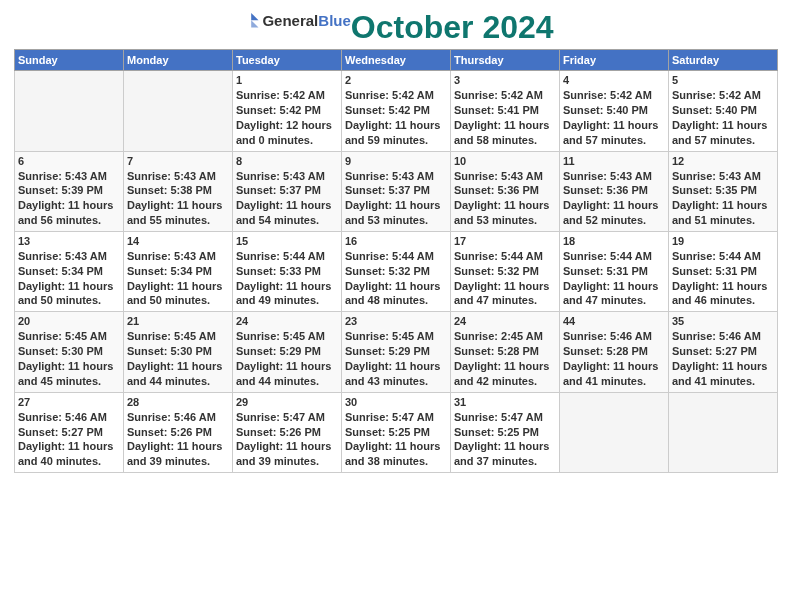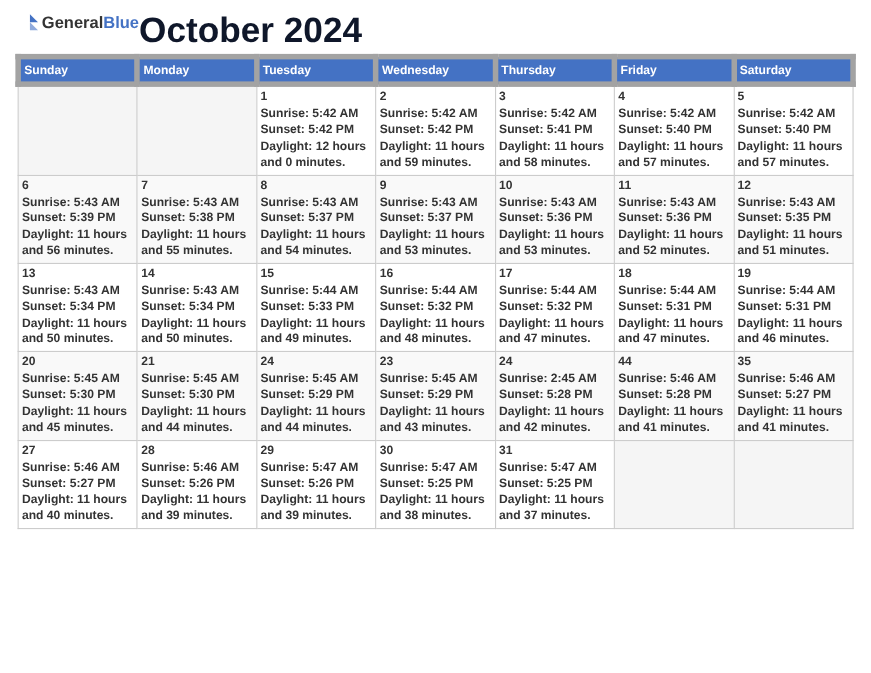--- a/index.html
+++ b/index.html
@@ -10,21 +10,21 @@
       height: 612px;
       overflow: hidden;
     }
     .container {
       width: 792px;
       padding: 10px 14px 6px 14px;
     }
     .header-top {
       display: flex;
       align-items: flex-start;
-      justify-content: flex-start;
+      justify-content: center;
       margin-bottom: 4px;
     }
     .logo {
       display: flex;
       align-items: center;
       gap: 2px;
     }
     .logo-text-general {
       font-size: 15px;
       font-weight: bold;
@@ -38,41 +38,41 @@
     .logo-icon {
       width: 22px;
       height: 22px;
     }
     .title-block {
       text-align: right;
     }
     .month-title {
       font-size: 32px;
       font-weight: bold;
-      color: #0f172a;
+      color: #0f766e;
       line-height: 1.1;
     }
     .location-title {
       font-size: 14px;
       color: #333;
     }
     .calendar {
       width: 100%;
       border-collapse: collapse;
       table-layout: fixed;
       font-size: 9.5px;
     }
     .calendar th {
       background-color: #4472c4;
       color: #fff;
       padding: 4px 3px;
       text-align: left;
       font-size: 11px;
       font-weight: bold;
-      border: 5px solid #a3a3a3;
+      border: 1px solid #a3a3a3;
     }
     .calendar td {
       border: 1px solid #ccc;
       vertical-align: top;
       padding: 3px 3px;
       background: #fff;
       height: 80px;
     }
     .calendar td.empty {
       background: #f5f5f5;

